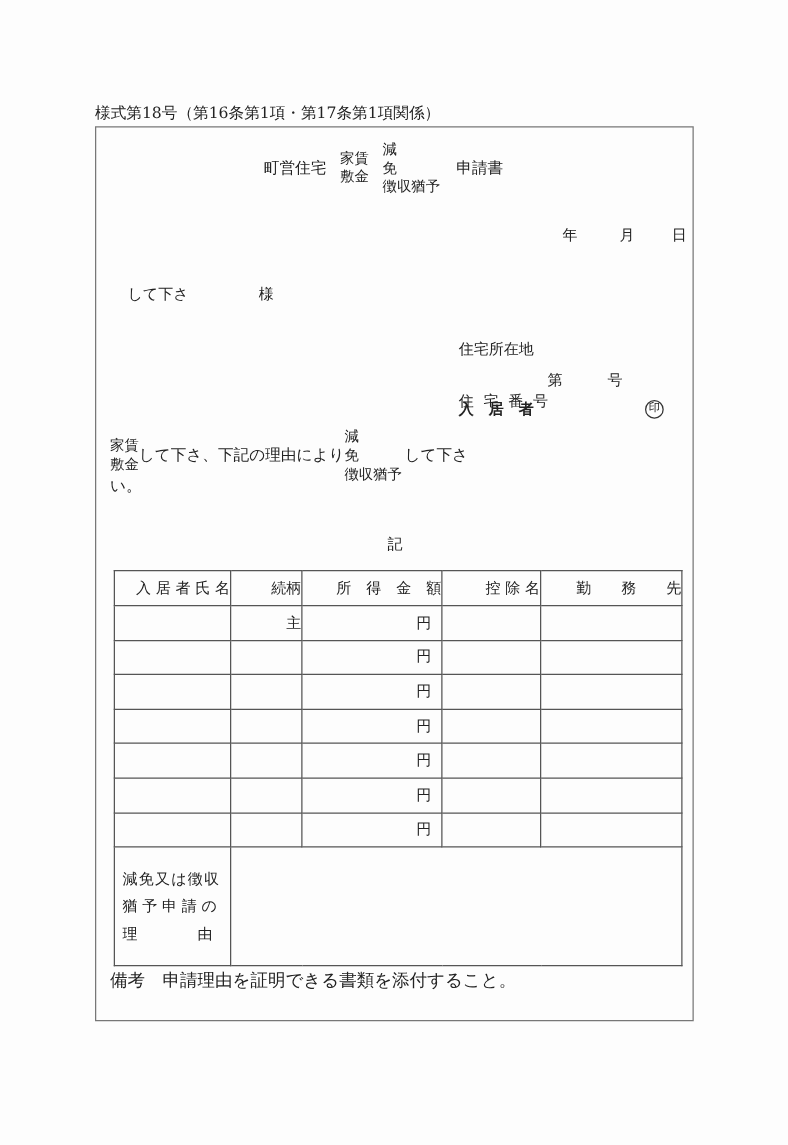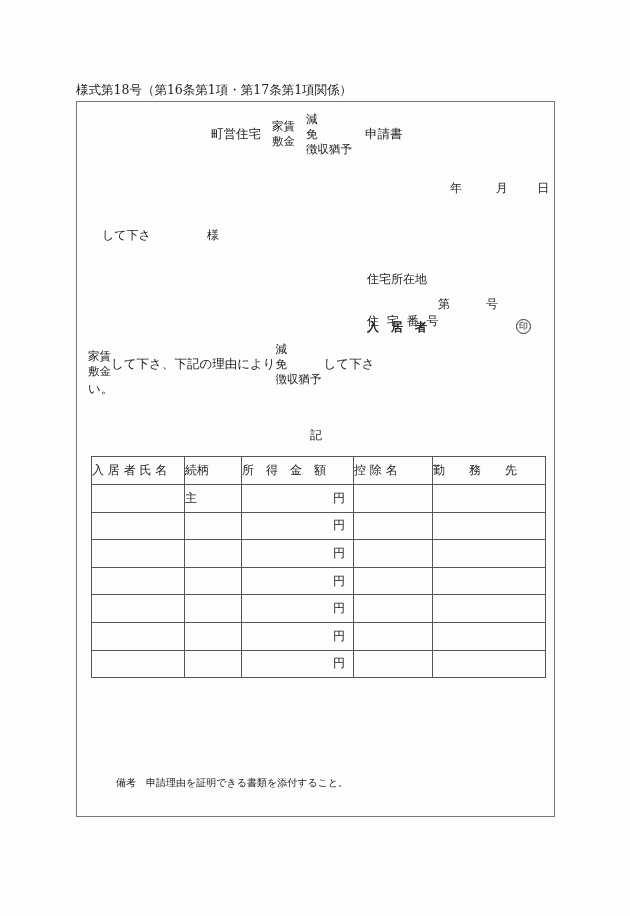--- a/index.html
+++ b/index.html
@@ -9,21 +9,21 @@
   .frame { position:absolute; left:76px; top:101px; width:479px; height:716px;
            border:1.5px solid #777; box-sizing:border-box; }
   .stack { display:inline-flex; flex-direction:column; line-height:15px; vertical-align:middle; font-size:11.5px; }
   .stack span { display:block; }
   .spread { display:flex; justify-content:space-between; }
   table.grid { position:absolute; left:91px; top:456px; width:454px; border-collapse:collapse; table-layout:fixed; }
   table.grid td, table.grid th { border:1.2px solid #555; font-weight:normal; font-size:12px; padding:0; }
   table.grid tr.r { height:27.6px; }
   table.grid th { height:27px; }
   .yen { text-align:right; padding-right:8px !important; }
-  .c { text-align:left; }
+  .c { text-align:right; }
   .lbl3 { padding:0 6px !important; line-height:22px; }
   .seal { display:inline-block; width:13px; height:13px; border:1px solid #333; border-radius:50%;
           font-size:9px; line-height:13px; text-align:center; }
 </style>
 </head>
 <body>
 
 <div class="abs" style="left:76px; top:82px; font-size:12.5px;">様式第18号（第16条第1項・第17条第1項関係）</div>
 
 <div class="frame"></div>
@@ -146,16 +146,24 @@
     <td></td>
     <td></td>
   </tr>
   <tr class="r">
     <td></td>
     <td class="c"></td>
     <td class="yen">円</td>
     <td></td>
     <td></td>
   </tr>
+  <tr style="height:95px;">
+    <td class="lbl3">
+      <div class="spread" style="letter-spacing:1px;">減免又は徴収</div>
+      <div class="spread">猶 予 申 請 の</div>
+      <div class="spread">理　　　　由</div>
+    </td>
+    <td colspan="4"></td>
+  </tr>
 </tbody>
   </table>
 
-<div class="abs" style="left:88px; top:776px; font-size:10px;margin-left:28px;">備考　申請理由を証明できる書類を添付すること。</div>
+<div class="abs" style="left:88px; top:776px; font-size:14px;">備考　申請理由を証明できる書類を添付すること。</div>
 
 </body></html>

